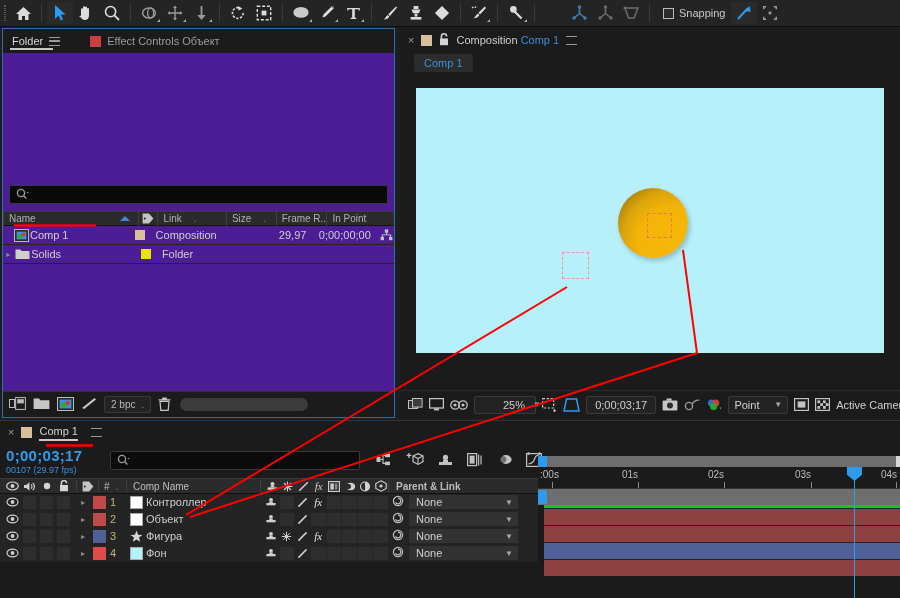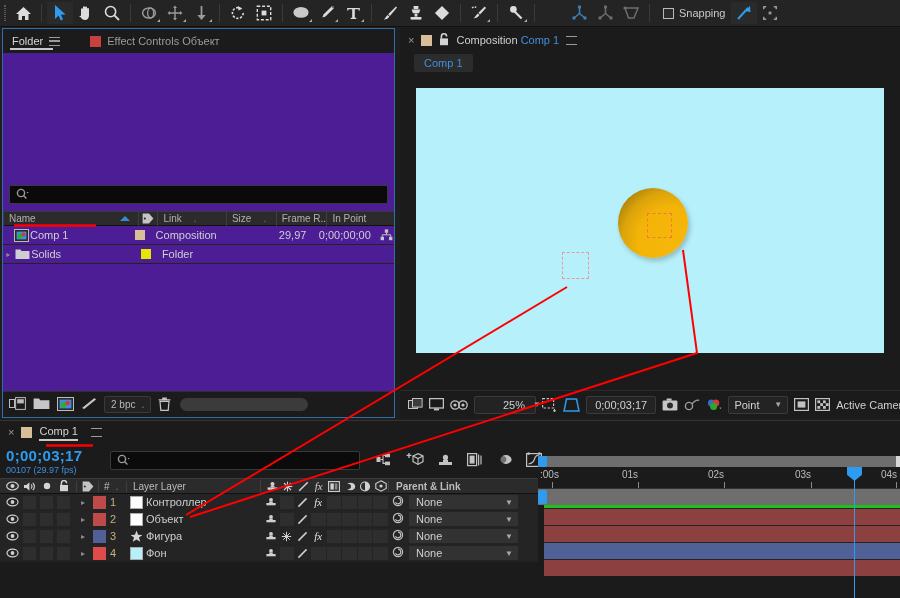--- a/index.html
+++ b/index.html
@@ -876,21 +876,21 @@
       <svg width="12" height="11" viewBox="0 0 12 11">
           <path d="M0.6 0.6 H7 L11.4 5.5 L7 10.4 H0.6 Z" fill="#c5c5c5"></path>
           <circle cx="2.8" cy="5.5" r="1" fill="#2b2b2b"></circle>
         </svg>
     </div>
     <div class="lyr-num">
         <span>#</span>
         <span style="margin-left:6px;color:#7c7c7c;">.</span>
       </div>
     <div class="lyr-name">
-        <span>Layer Layer</span>
+        <span>Comp Name</span>
       </div>
     <div class="lyr-switches">
       <span>
         <svg width="13" height="11" viewBox="0 0 13 11">
             <circle cx="6.5" cy="3" r="2" fill="#d0d0d0"></circle>
             <rect x="1.6" y="6.4" width="9.8" height="2.4" fill="#d0d0d0"></rect>
             <rect x="4.6" y="4.8" width="3.8" height="1.6" fill="#d0d0d0"></rect>
           </svg>
       </span>
       <span>

